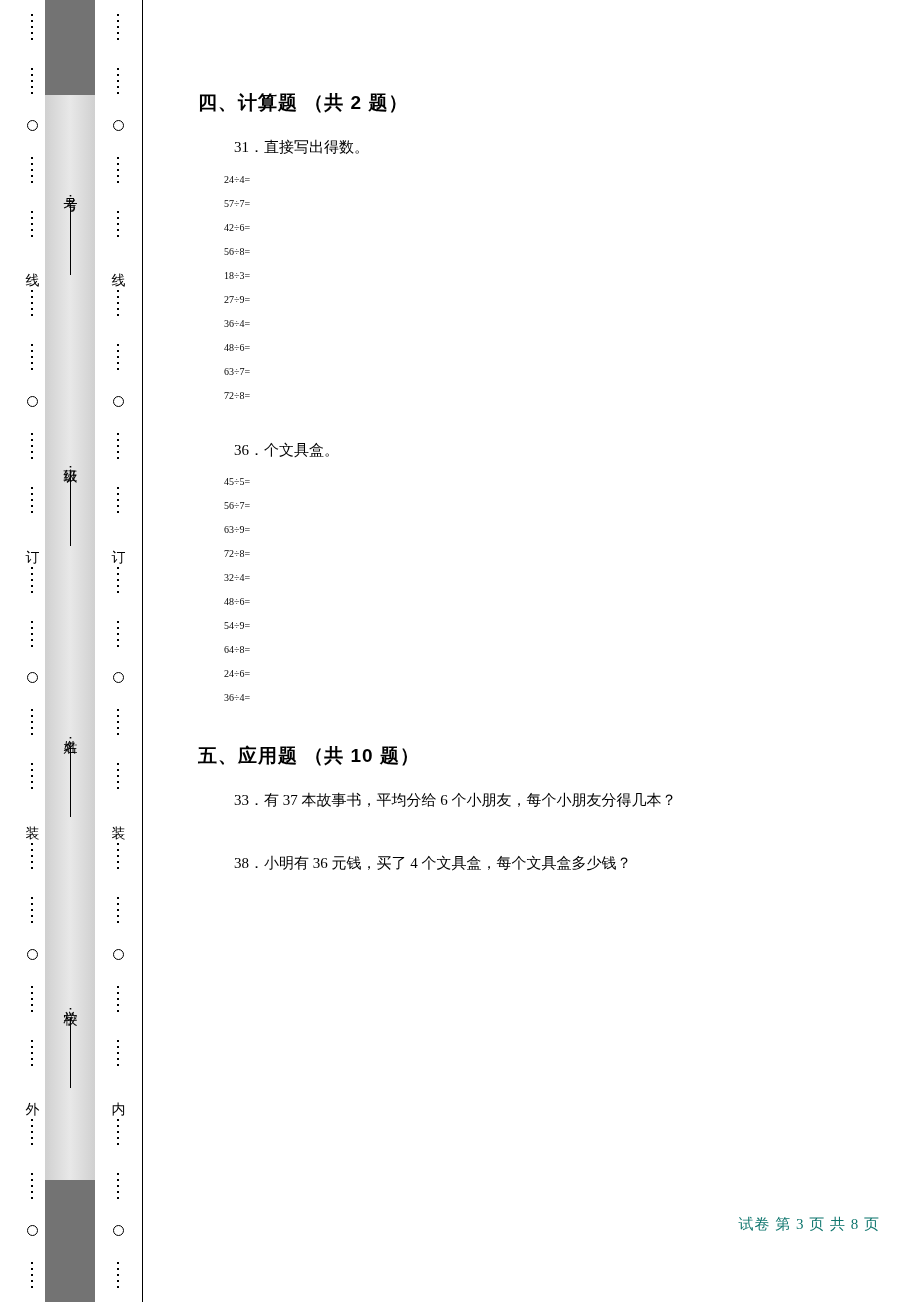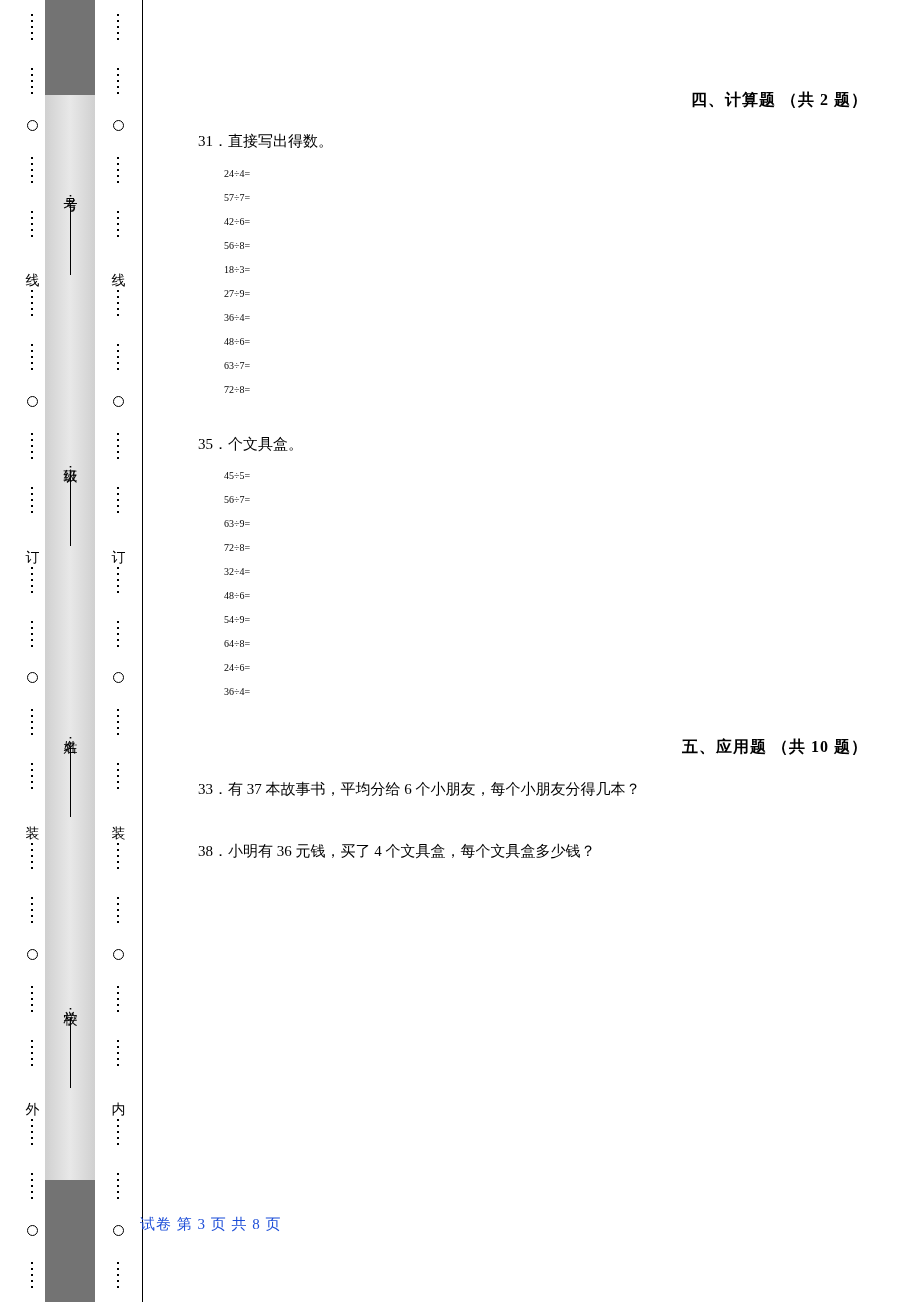--- a/index.html
+++ b/index.html
@@ -121,55 +121,55 @@
       position: absolute;
       left: 198px;
       top: 85px;
       width: 670px;
       font-size: 15px;
       line-height: 1.9;
       color: #000;
     }
     .section-title {
       font-weight: bold;
-      font-size: 16px;
+      font-size: 19px;
       margin-bottom: 12px;
-      font-family: Liberation Serif, serif;
+      font-family: Liberation Sans, sans-serif;
       letter-spacing: 1px;
-      text-align: right;
     }
     .question {
       margin-bottom: 6px;
     }
     .qnum {
       display: inline;
+      margin-left: 36px;
     }
     .qtext {
       display: inline;
     }
     .eqlist {
       padding-left: 26px;
       line-height: 2.4;
       font-size: 10px;
     }
     .eq {
       display: block;
     }
     .spacer {
       height: 28px;
     }
     .footer {
       position: absolute;
       left: 140px;
       bottom: 68px;
       width: 740px;
-      text-align: left;
+      text-align: right;
       font-size: 15px;
       letter-spacing: 1px;
-      color: #1d4ed8;
+      color: #0f766e;
     }
     .divider {
       position: absolute;
       left: 142px;
       top: 0;
       width: 1px;
       height: 1302px;
       background: #000;
     }
   </style>
@@ -285,21 +285,21 @@
     <span class="eq">27÷9=</span>
     <span class="eq">36÷4=</span>
     <span class="eq">48÷6=</span>
     <span class="eq">63÷7=</span>
     <span class="eq">72÷8=</span>
   </div>
 
   <div class="spacer"></div>
 
   <div class="question">
-    <span class="qnum">35．</span><span class="qtext">个文具盒。</span>
+    <span class="qnum">36．</span><span class="qtext">个文具盒。</span>
   </div>
   <div class="eqlist">
     <span class="eq">45÷5=</span>
     <span class="eq">56÷7=</span>
     <span class="eq">63÷9=</span>
     <span class="eq">72÷8=</span>
     <span class="eq">32÷4=</span>
     <span class="eq">48÷6=</span>
     <span class="eq">54÷9=</span>
     <span class="eq">64÷8=</span>

